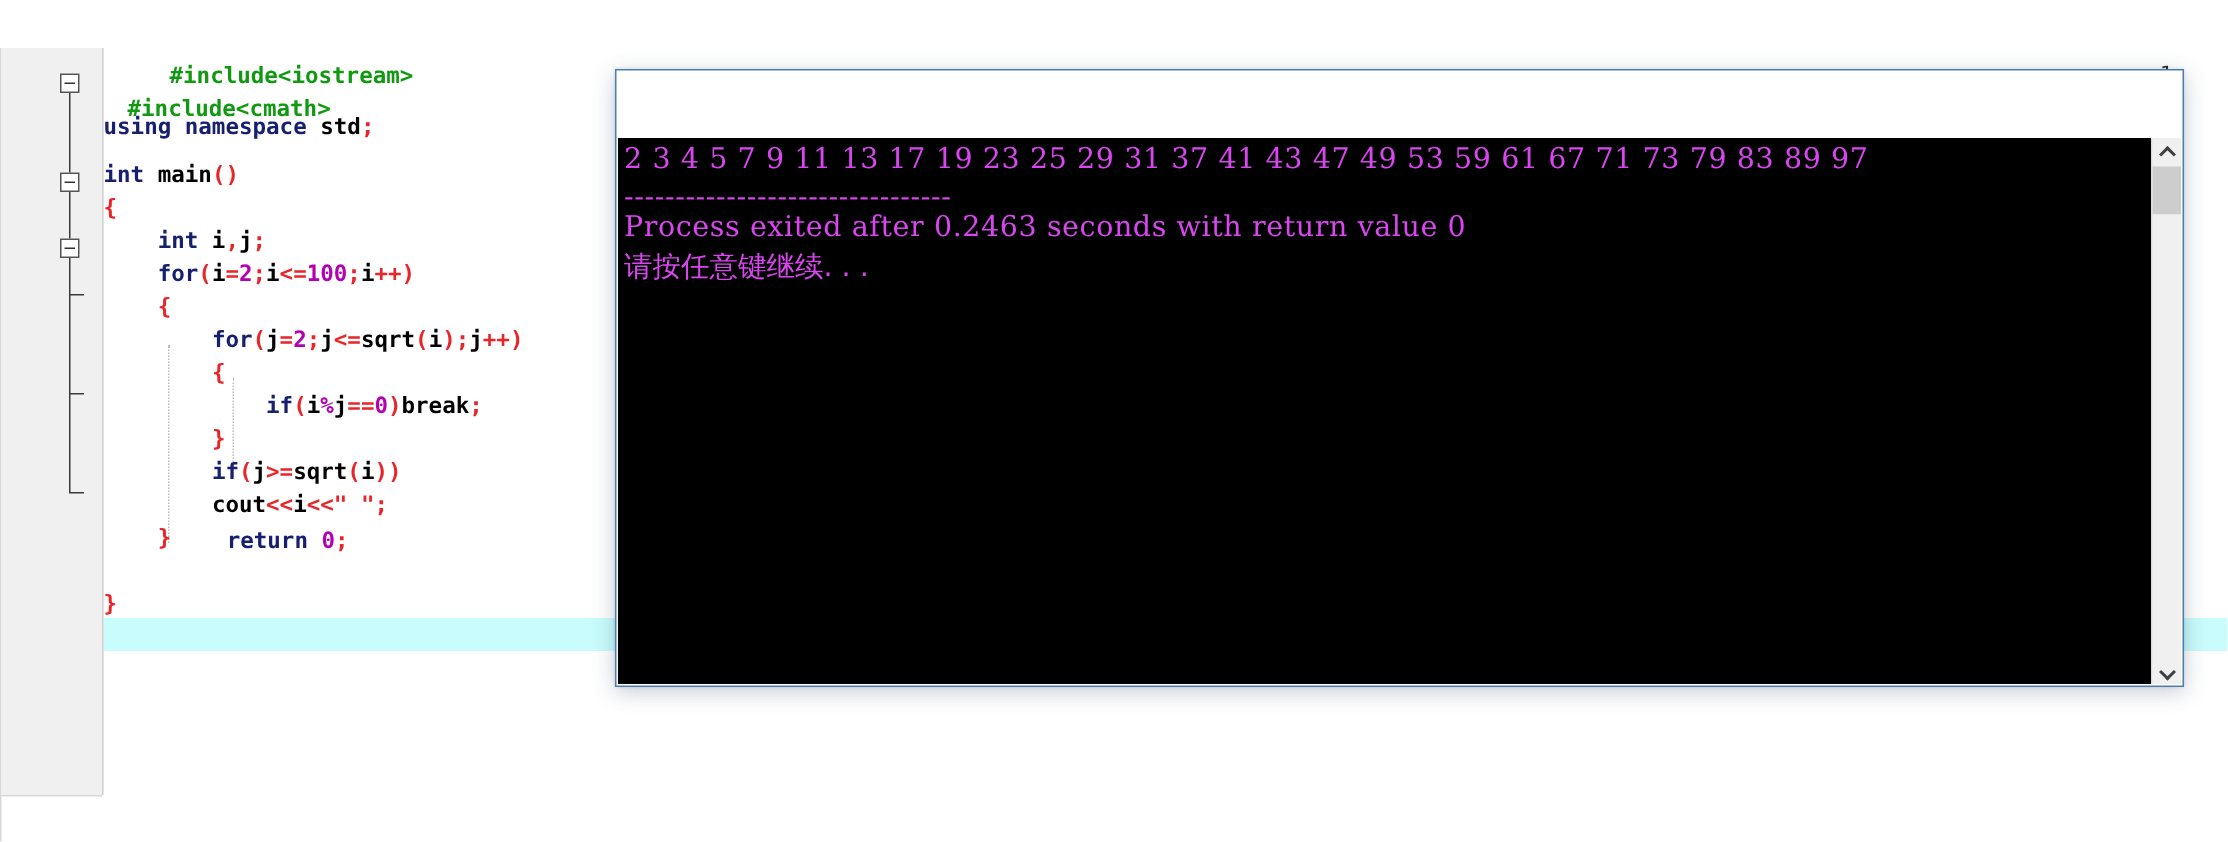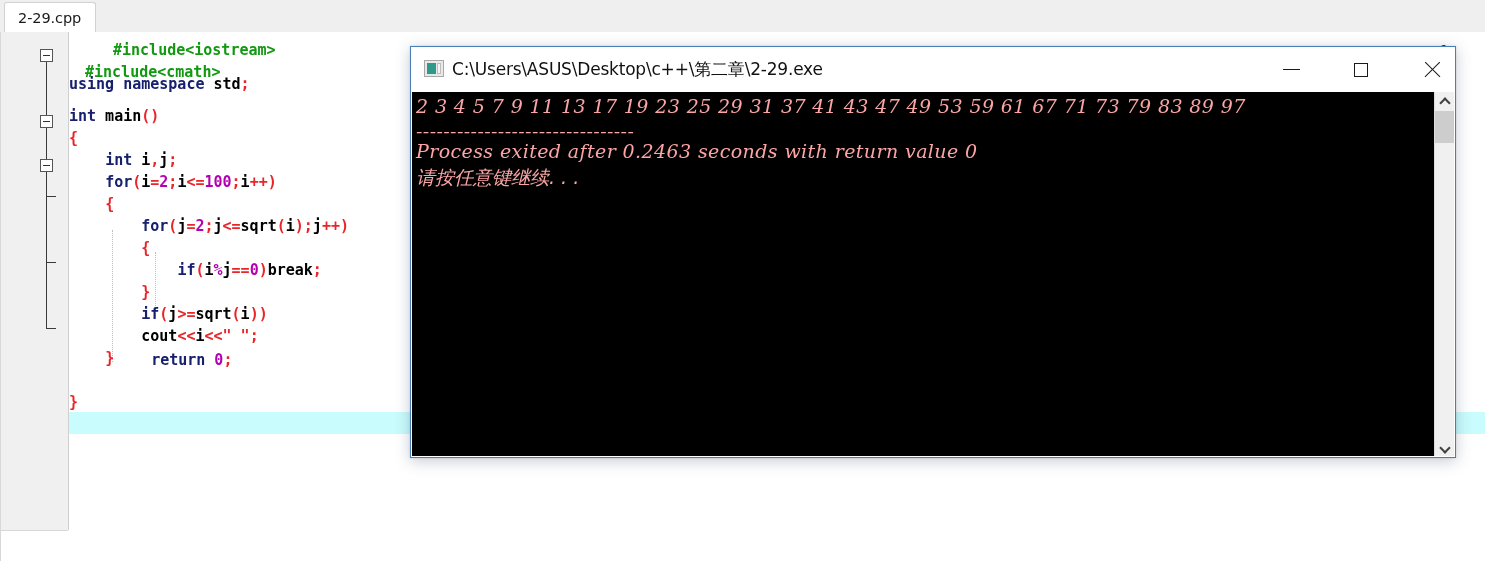--- a/index.html
+++ b/index.html
@@ -287,23 +287,22 @@
     height: 364px;
     background: #000000;
     overflow: hidden;
   }
   .conline {
     position: absolute;
     left: 4px;
     white-space: pre;
     font-family: "DejaVu Serif", serif;
     font-size: 19px;
-    color: #fca5a5;
+    color: #d946ef;
     letter-spacing: 0.4px;
-    font-style: italic;
   }
   .conline-cjk {
     font-family: "DejaVu Sans", sans-serif;
     letter-spacing: 0px;
   }
 
   
   #console-scroll {
     position: absolute;
     right: 1px;
@@ -357,25 +356,20 @@
     width: 19px;
     bottom: 19px;
     background: #f0f0f0;
   }
 </style>
 </head>
 <body>
 
 <div id="ide">
 
-  <div id="tabstrip">
-    <div id="tab-file">
-      <span>2-29.cpp</span>
-    </div>
-  </div>
 
   <div id="editor">
     <div id="editor-left-rule"></div>
 
     <div class="cl-cur" id="current-line-highlight" style="top: 380px;"></div>
 
     <div id="gutter"></div>
     <div id="gutter-bottom-edge"></div>
 
     <div id="linenumbers">
@@ -435,37 +429,20 @@
           <div class="codeline" style="top: 315px;"><span class="t-id">    </span><span class="t-op">}</span></div>
           <div class="codeline" style="top: 317px; padding-left: 46px;"><span class="t-id">    </span><span class="t-kw">return</span><span class="t-id"> </span><span class="t-num">0</span><span class="t-op">;</span></div>
           <div class="codeline" style="top: 359px;"><span class="t-op">}</span></div>
           <div class="codeline" style="top: 381px;"></div>
         </div>
     </div>
   </div>
 
   <div id="console-window">
 
-    <div id="console-titlebar">
-      <div id="console-icon">
-        <div class="ci-screen"></div>
-        <div class="ci-side"></div>
-      </div>
-      <div id="console-title-text">C:\Users\ASUS\Desktop\c++\第二章\2-29.exe</div>
-
-      <div class="win-btn" id="btn-min">
-        <div class="glyph-min"></div>
-      </div>
-      <div class="win-btn" id="btn-max">
-        <div class="glyph-max"></div>
-      </div>
-      <div class="win-btn" id="btn-close">
-        <div class="glyph-close"></div>
-      </div>
-    </div>
 
     <div id="console-body">
       <div id="console-lines">
           <div class="conline" style="top: 3px;">2 3 4 5 7 9 11 13 17 19 23 25 29 31 37 41 43 47 49 53 59 61 67 71 73 79 83 89 97</div>
           <div class="conline" style="top: 28px;">--------------------------------</div>
           <div class="conline" style="top: 48px;">Process exited after 0.2463 seconds with return value 0</div>
           <div class="conline conline-cjk" style="top: 73px;">请按任意键继续. . .</div>
         </div>
     </div>
 

